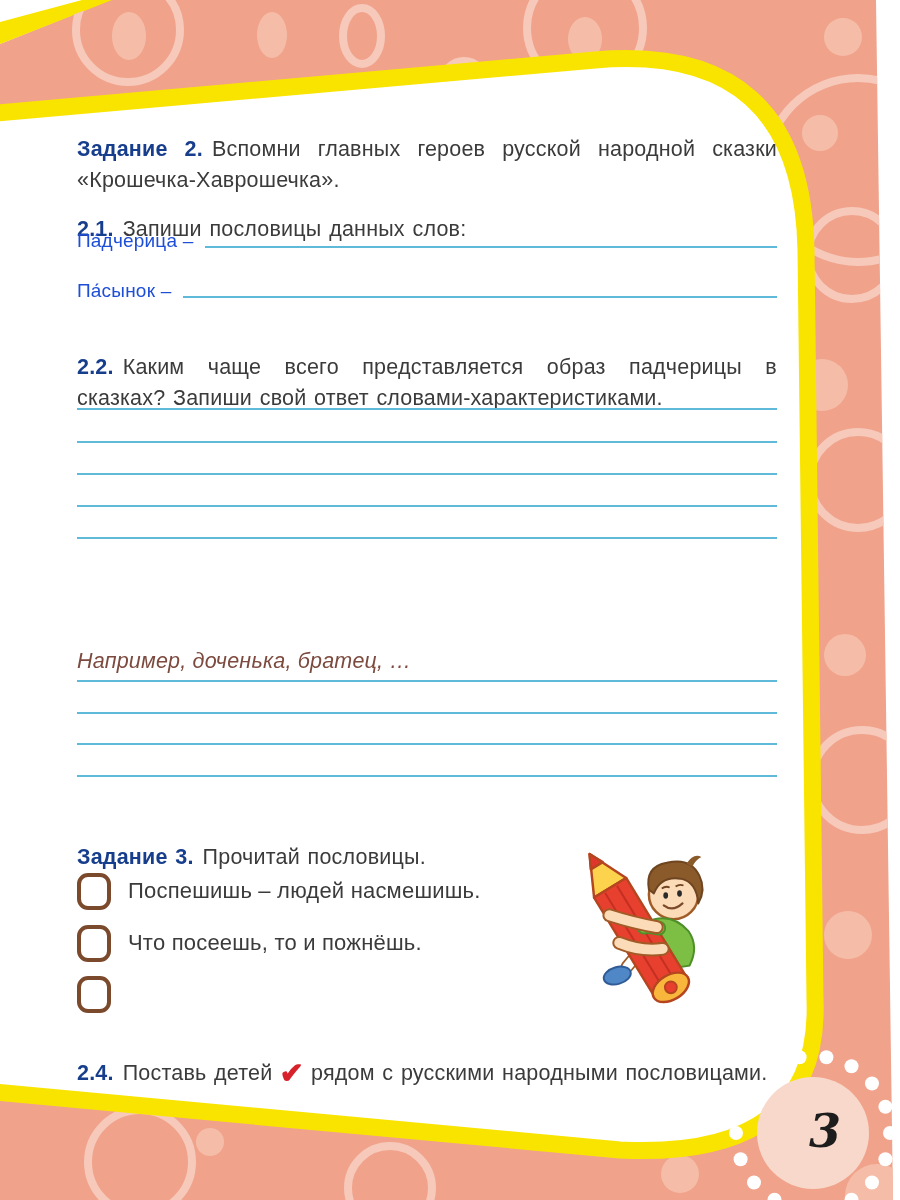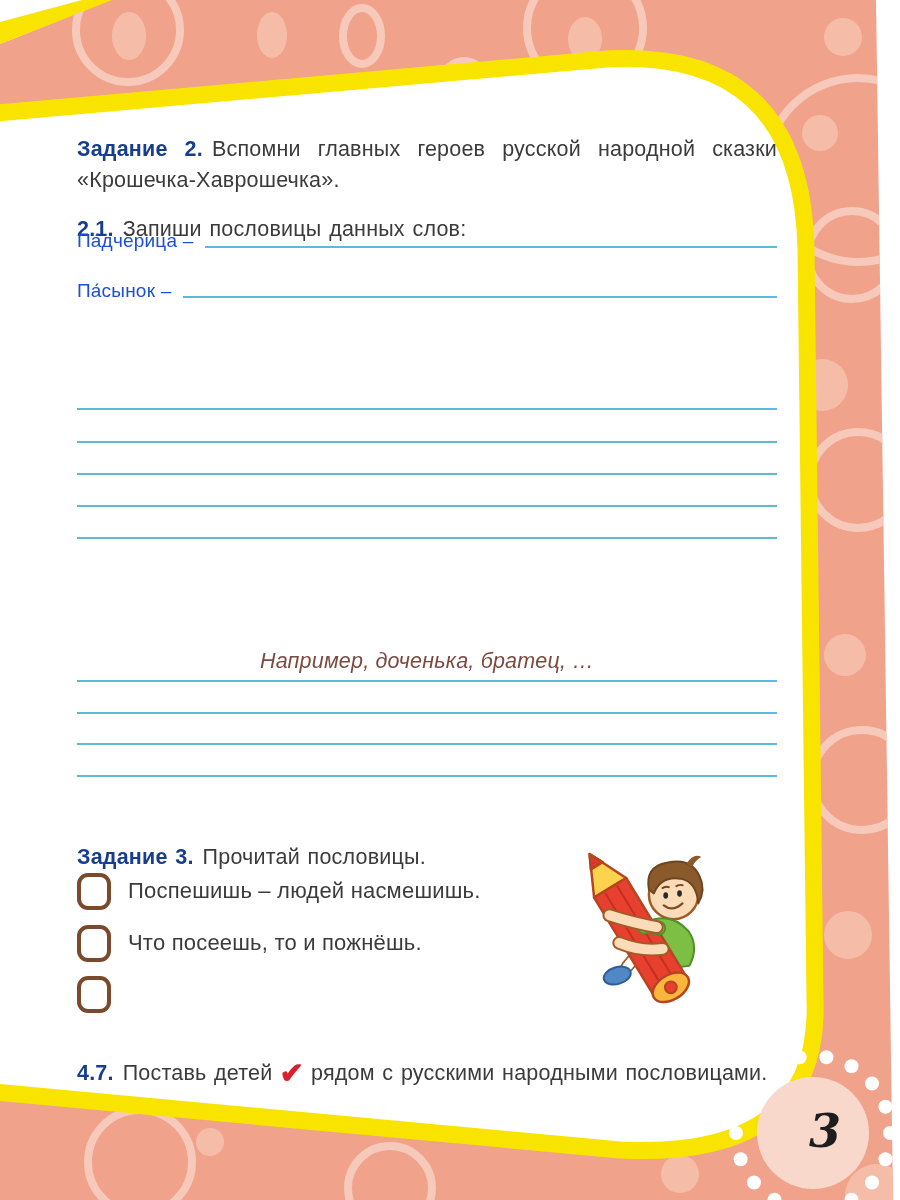--- a/index.html
+++ b/index.html
@@ -25,21 +25,21 @@
   }
   .fillrow .line{flex:1;margin-left:12px;margin-bottom:4px;border-bottom:2.6px solid #5fb9d9;}
 
   .wline{
     position:absolute;left:65px;width:700px;height:0;
     border-top:2.6px solid #5fb9d9;
   }
 
   .example{
     position:absolute;left:65px;width:700px;
-    font-size:21.5px;font-style:italic;color:#7c4a3e;letter-spacing:.2px;text-align:center;
+    font-size:21.5px;font-style:italic;color:#7c4a3e;letter-spacing:.2px;
   }
 
   .checkrow{
     position:absolute;left:65px;display:flex;align-items:center;gap:17px;
     font-size:22px;color:#3b3b3b;height:38px;letter-spacing:.2px;
   }
   .checkbox{
     width:34px;height:37px;box-sizing:border-box;flex:0 0 auto;
     border:4.5px solid #7b4a2c;border-radius:11px;background:#fff;
   }
@@ -132,20 +132,23 @@
 
   <div class="fillrow" style="top:230px">
     <span>Па́дчерица –</span>
     <div class="line"></div>
   </div>
   <div class="fillrow" style="top:280px">
     <span>Па́сынок –</span>
     <div class="line"></div>
   </div>
 
+  <p class="para" style="top:330px">
+    <span class="lbl">2.2.</span><span>Каким чаще всего представляется образ падчерицы в сказках? Запиши свой ответ словами-характеристиками.</span>
+  </p>
 
   <div class="wline" style="top:408px"></div>
   <div class="wline" style="top:441px"></div>
   <div class="wline" style="top:473px"></div>
   <div class="wline" style="top:505px"></div>
   <div class="wline" style="top:537px"></div>
 
 
   <p class="example" style="top:627px">Например, доченька, братец, …</p>
 
@@ -164,21 +167,21 @@
   </div>
   <div class="checkrow" style="top:872px">
     <div class="checkbox"></div>
     <span>Поспешишь – людей насмешишь.</span>
   </div>
   <div class="checkrow" style="top:975px">
     <div class="checkbox"></div>
   </div>
 
   <p class="para" style="top:1036px">
-    <span class="lbl">4.7.</span><span>Поставь детей</span><span class="checkmark">✔</span><span>рядом с русскими народными пословицами.</span>
+    <span class="lbl">2.4.</span><span>Поставь детей</span><span class="checkmark">✔</span><span>рядом с русскими народными пословицами.</span>
   </p>
 
   <svg class="illu" width="178" height="193" viewBox="0 0 180 195">
 
     <circle cx="125" cy="55" r="25" fill="#FCDCB8" stroke="#A15B27" stroke-width="2.5"></circle>
     <path d="M 100,50 Q 96,27 118,23 Q 142,17 151,36 Q 158,50 150,64
              Q 148,42 132,39 Q 112,36 105,54 Z" fill="#8A5A2B" stroke="#6E4520" stroke-width="2" stroke-linejoin="round"></path>
     <path d="M 138,24 Q 145,13 153,17 Q 147,20 144,27 Z" fill="#8A5A2B"></path>
 
     <ellipse cx="117" cy="56" rx="2.4" ry="3.2" fill="#2b2b2b"></ellipse>

